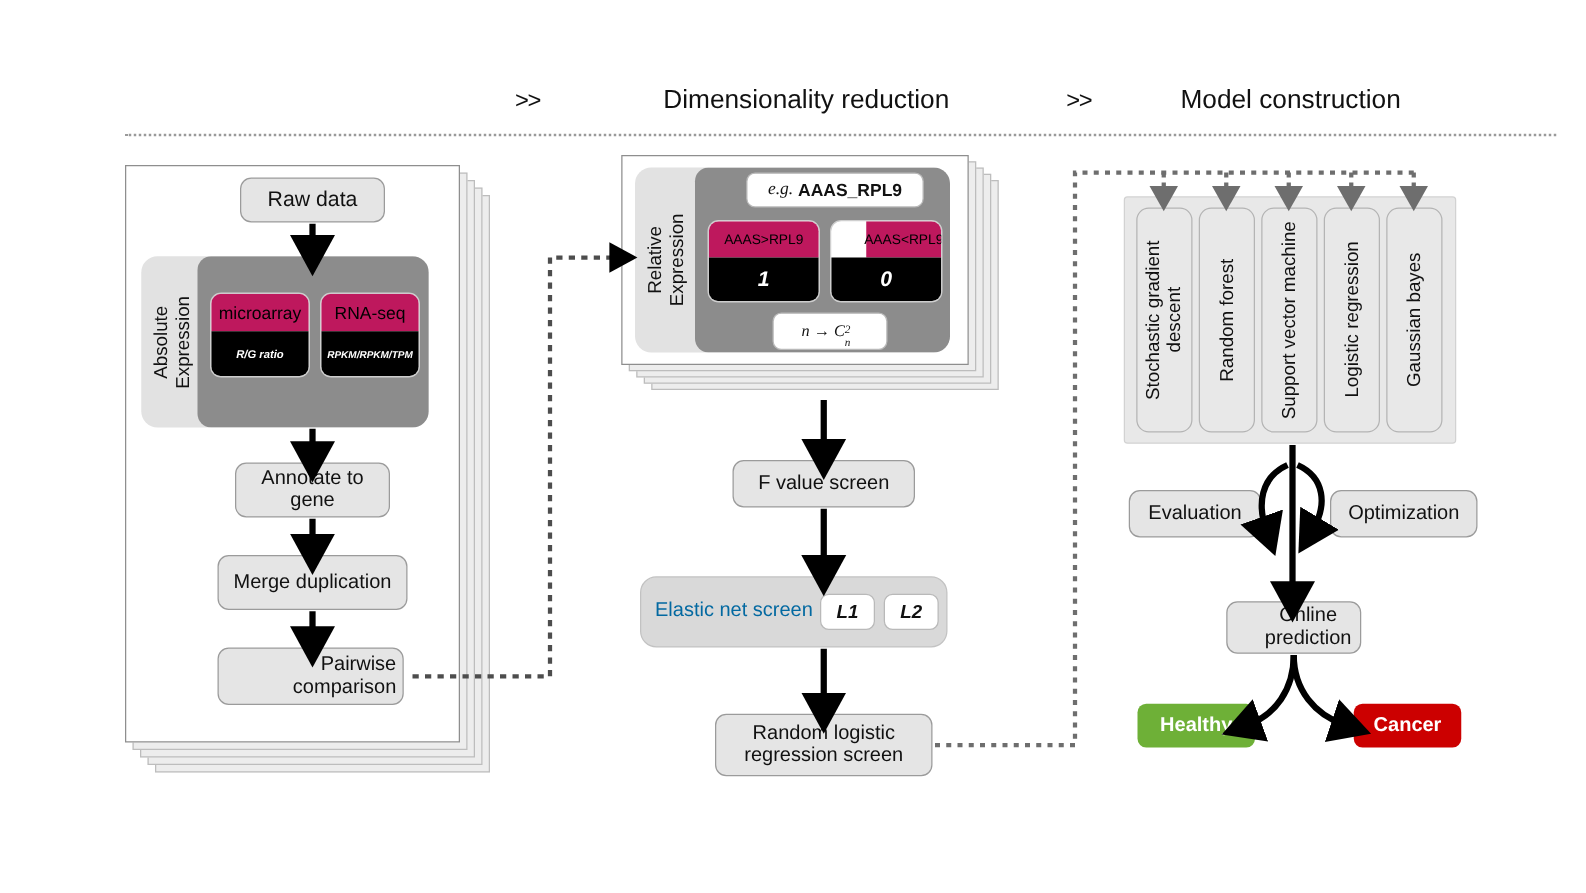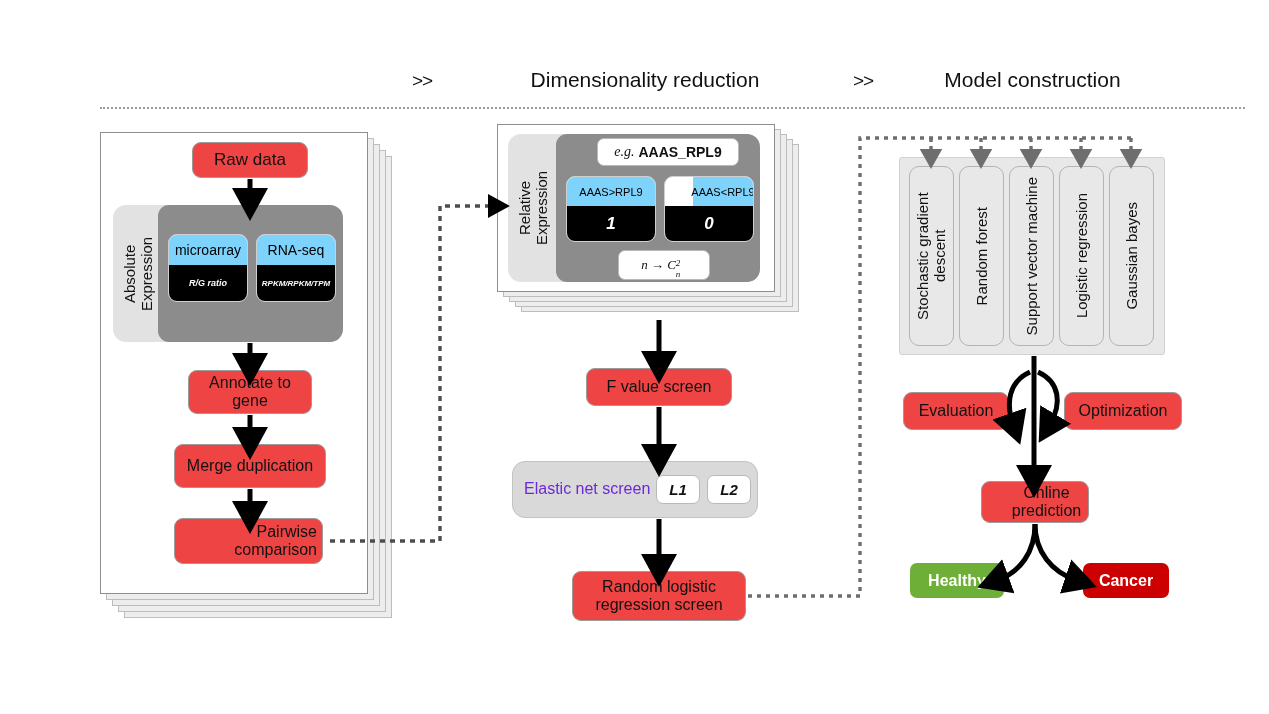--- a/index.html
+++ b/index.html
@@ -13,39 +13,39 @@
   .divider{position:absolute;left:100px;top:107px;width:1145px;height:0;
            border-top:2px dotted #9a9a9a;}
 
   
   .stackwrap{position:absolute;}
   .sheet{position:absolute;background:#fff;border:1.5px solid #9e9e9e;box-sizing:border-box;}
   .sheet.back{background:#ededed;border-color:#bdbdbd;}
   .sheet.front{background:#fff;border-color:#8e8e8e;}
 
   
-  .node{position:absolute;box-sizing:border-box;background:#ef4444;
+  .node{position:absolute;box-sizing:border-box;background:#e5e5e5;
         border:1.6px solid #9b9b9b;border-radius:9px;
         display:flex;align-items:center;justify-content:center;
         text-align:center;font-size:16px;line-height:1.12;color:#111;padding:2px 5px;}
   .node.gray{background:#d9d9d9;border-color:#c2c2c2;}
 
   
   .expgroup{position:absolute;box-sizing:border-box;background:#e2e2e2;
             border-radius:13px;overflow:hidden;}
   .expgroup .darkpanel{position:absolute;background:#8c8c8c;border-radius:11px;}
   .veclabel{position:absolute;writing-mode:vertical-rl;transform:rotate(180deg);
             font-size:15px;line-height:1.15;text-align:center;color:#111;
             display:flex;align-items:center;justify-content:center;}
 
   
   .chip{position:absolute;box-sizing:border-box;border-radius:9px;overflow:hidden;
         background:#fff;border:1.5px solid #cfcfcf;display:flex;flex-direction:column;}
   .chip .top{flex:0 0 46%;display:flex;align-items:center;justify-content:center;
-             background:#7dd3fc;color:#000;}
+             background:#be185d;color:#000;}
   .chip .bot{flex:1 1 auto;display:flex;align-items:center;justify-content:center;
              background:#000;color:#fff;}
 
   .plainchip{position:absolute;box-sizing:border-box;background:#fff;
              border:1.5px solid #b9b9b9;border-radius:7px;
              display:flex;align-items:center;justify-content:center;
              font-size:13px;color:#111;}
 
   
   .modelrow{position:absolute;box-sizing:border-box;background:#e8e8e8;
@@ -133,21 +133,21 @@
     <span class="it" style="font-size:13px;">n → C</span>
       <span class="it" style="font-size:13px;position:relative;display:inline-block;width:11px;">
       <sup style="font-size:9px;position:absolute;left:0;top:-7px;">2</sup>
       <sub style="font-size:9px;position:absolute;left:0;top:4px;">n</sub>
     </span>
   </div>
 
   <div class="node" style="left:586px;top:368px;width:146px;height:38px;">F value screen</div>
 
   <div class="node gray" style="left:512px;top:461px;width:246px;height:57px;border-radius:13px;"></div>
-  <div style="position:absolute;left:524px;top:480px;width:134px;font-size:16px;color:#6d28d9;">Elastic net screen</div>
+  <div style="position:absolute;left:524px;top:480px;width:134px;font-size:16px;color:#0369a1;">Elastic net screen</div>
   <div class="plainchip" style="left:656px;top:475px;width:44px;height:29px;font-weight:bold;font-style:italic;font-size:15px;">L1</div>
   <div class="plainchip" style="left:707px;top:475px;width:44px;height:29px;font-weight:bold;font-style:italic;font-size:15px;">L2</div>
 
   <div class="node" style="left:572px;top:571px;width:174px;height:50px;">Random logistic regression screen</div>
 
   <div class="modelrow" style="left:899px;top:157px;width:266px;height:198px;"></div>
 
   <div class="modelbox" style="left:909px;top:166px;width:45px;height:180px;">
     <div class="modellabel">
       <span>Stochastic gradient descent</span>

